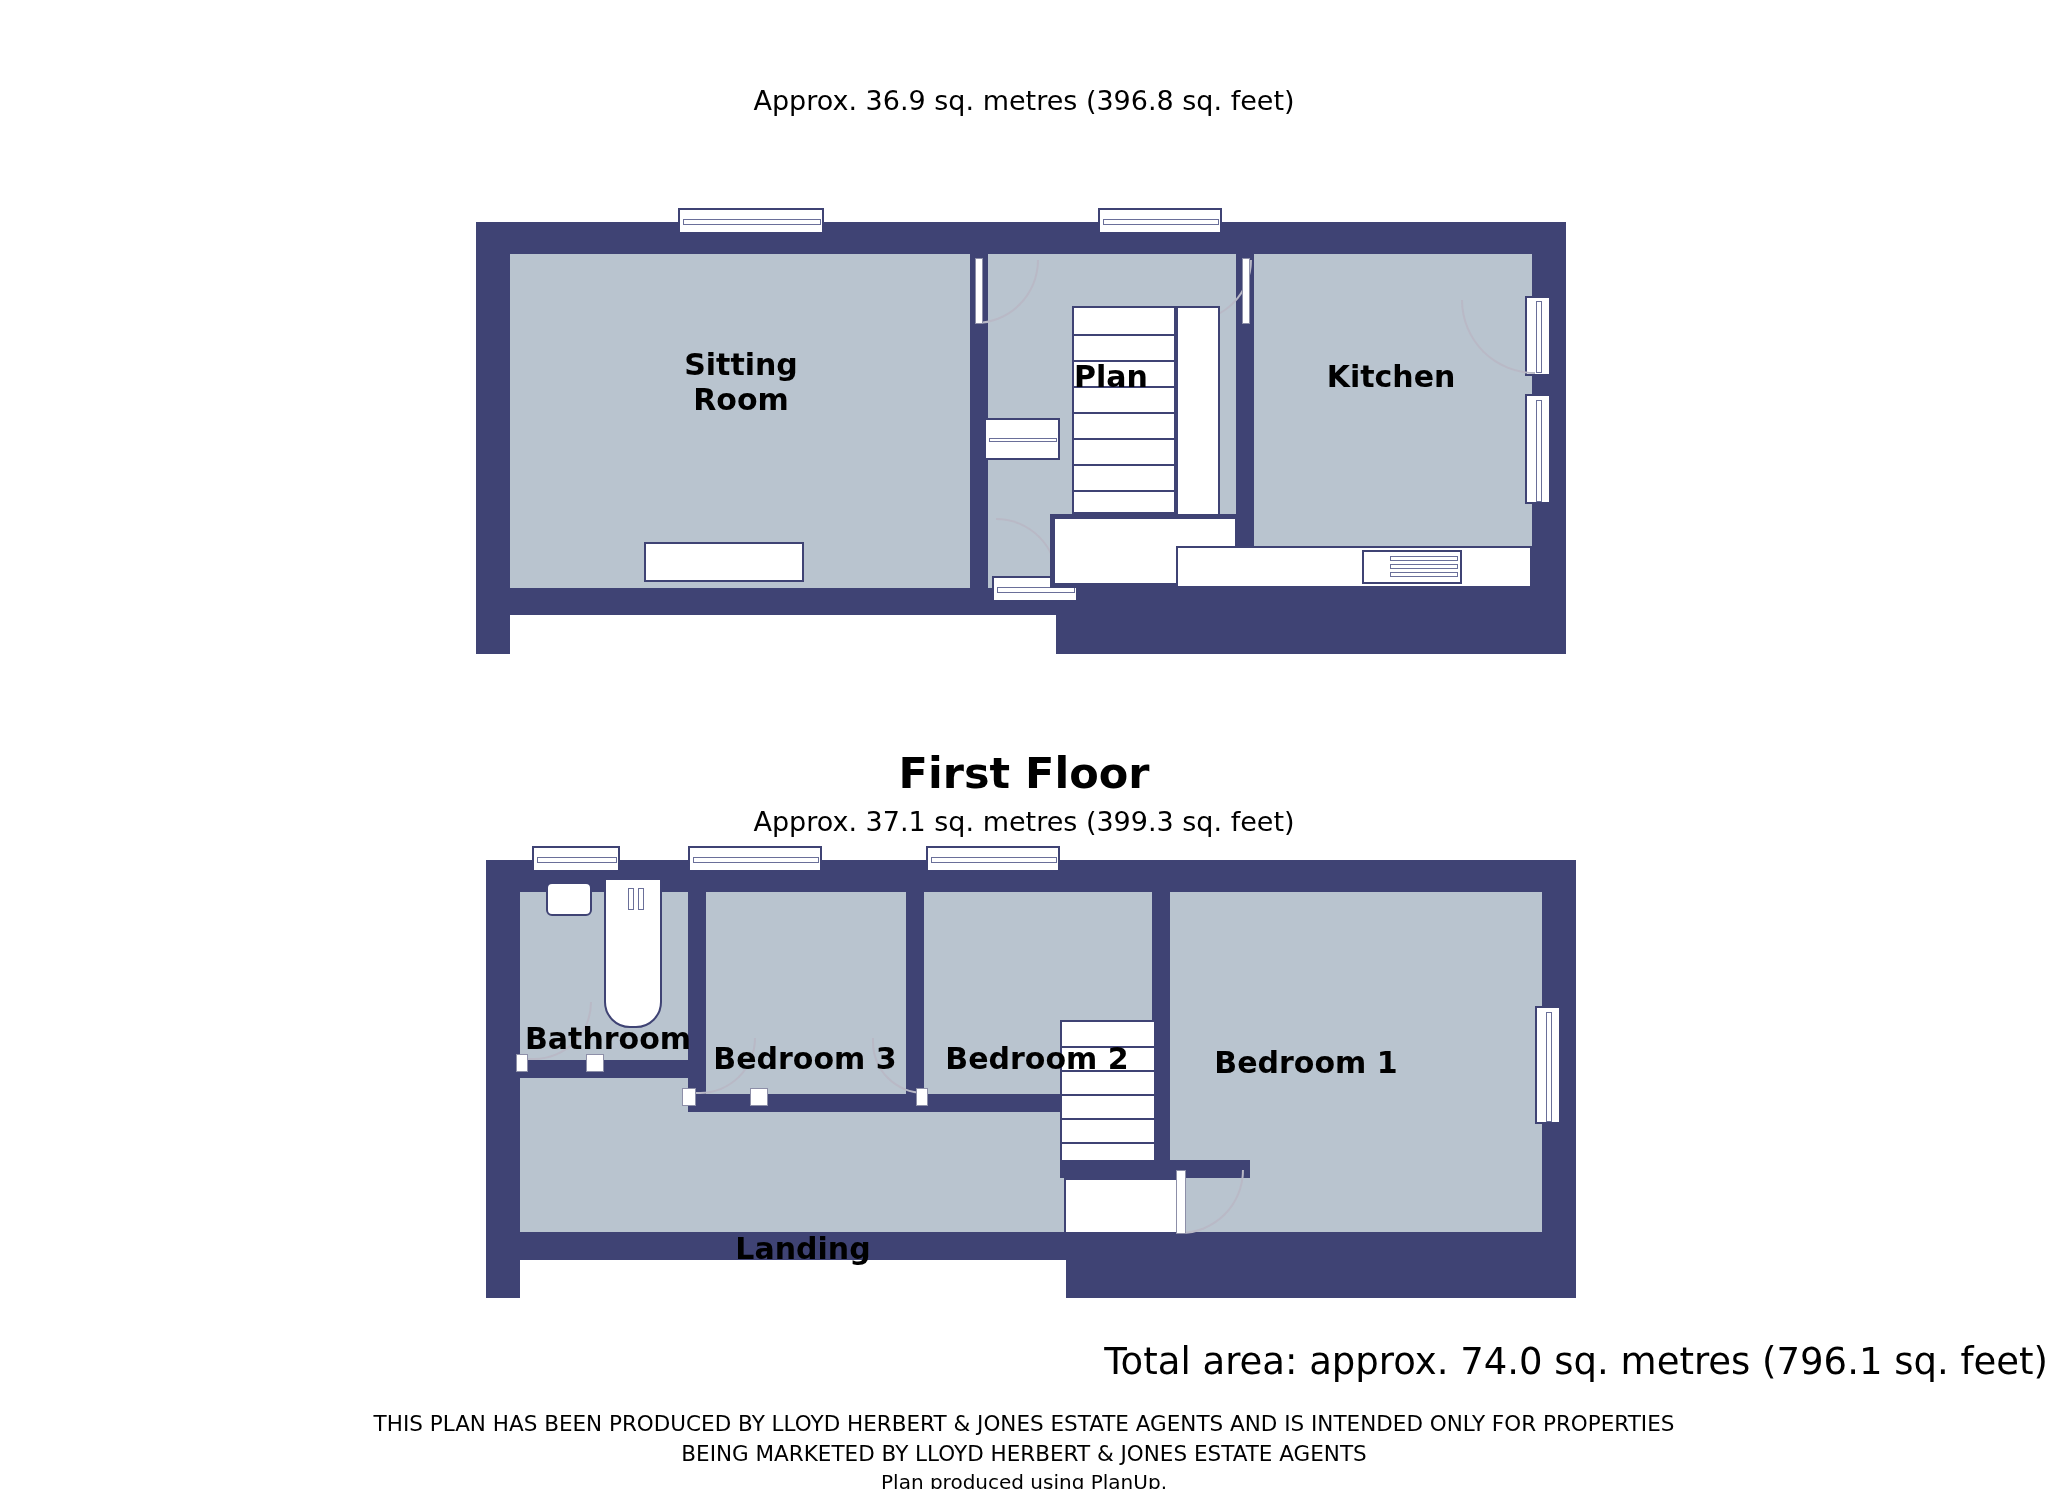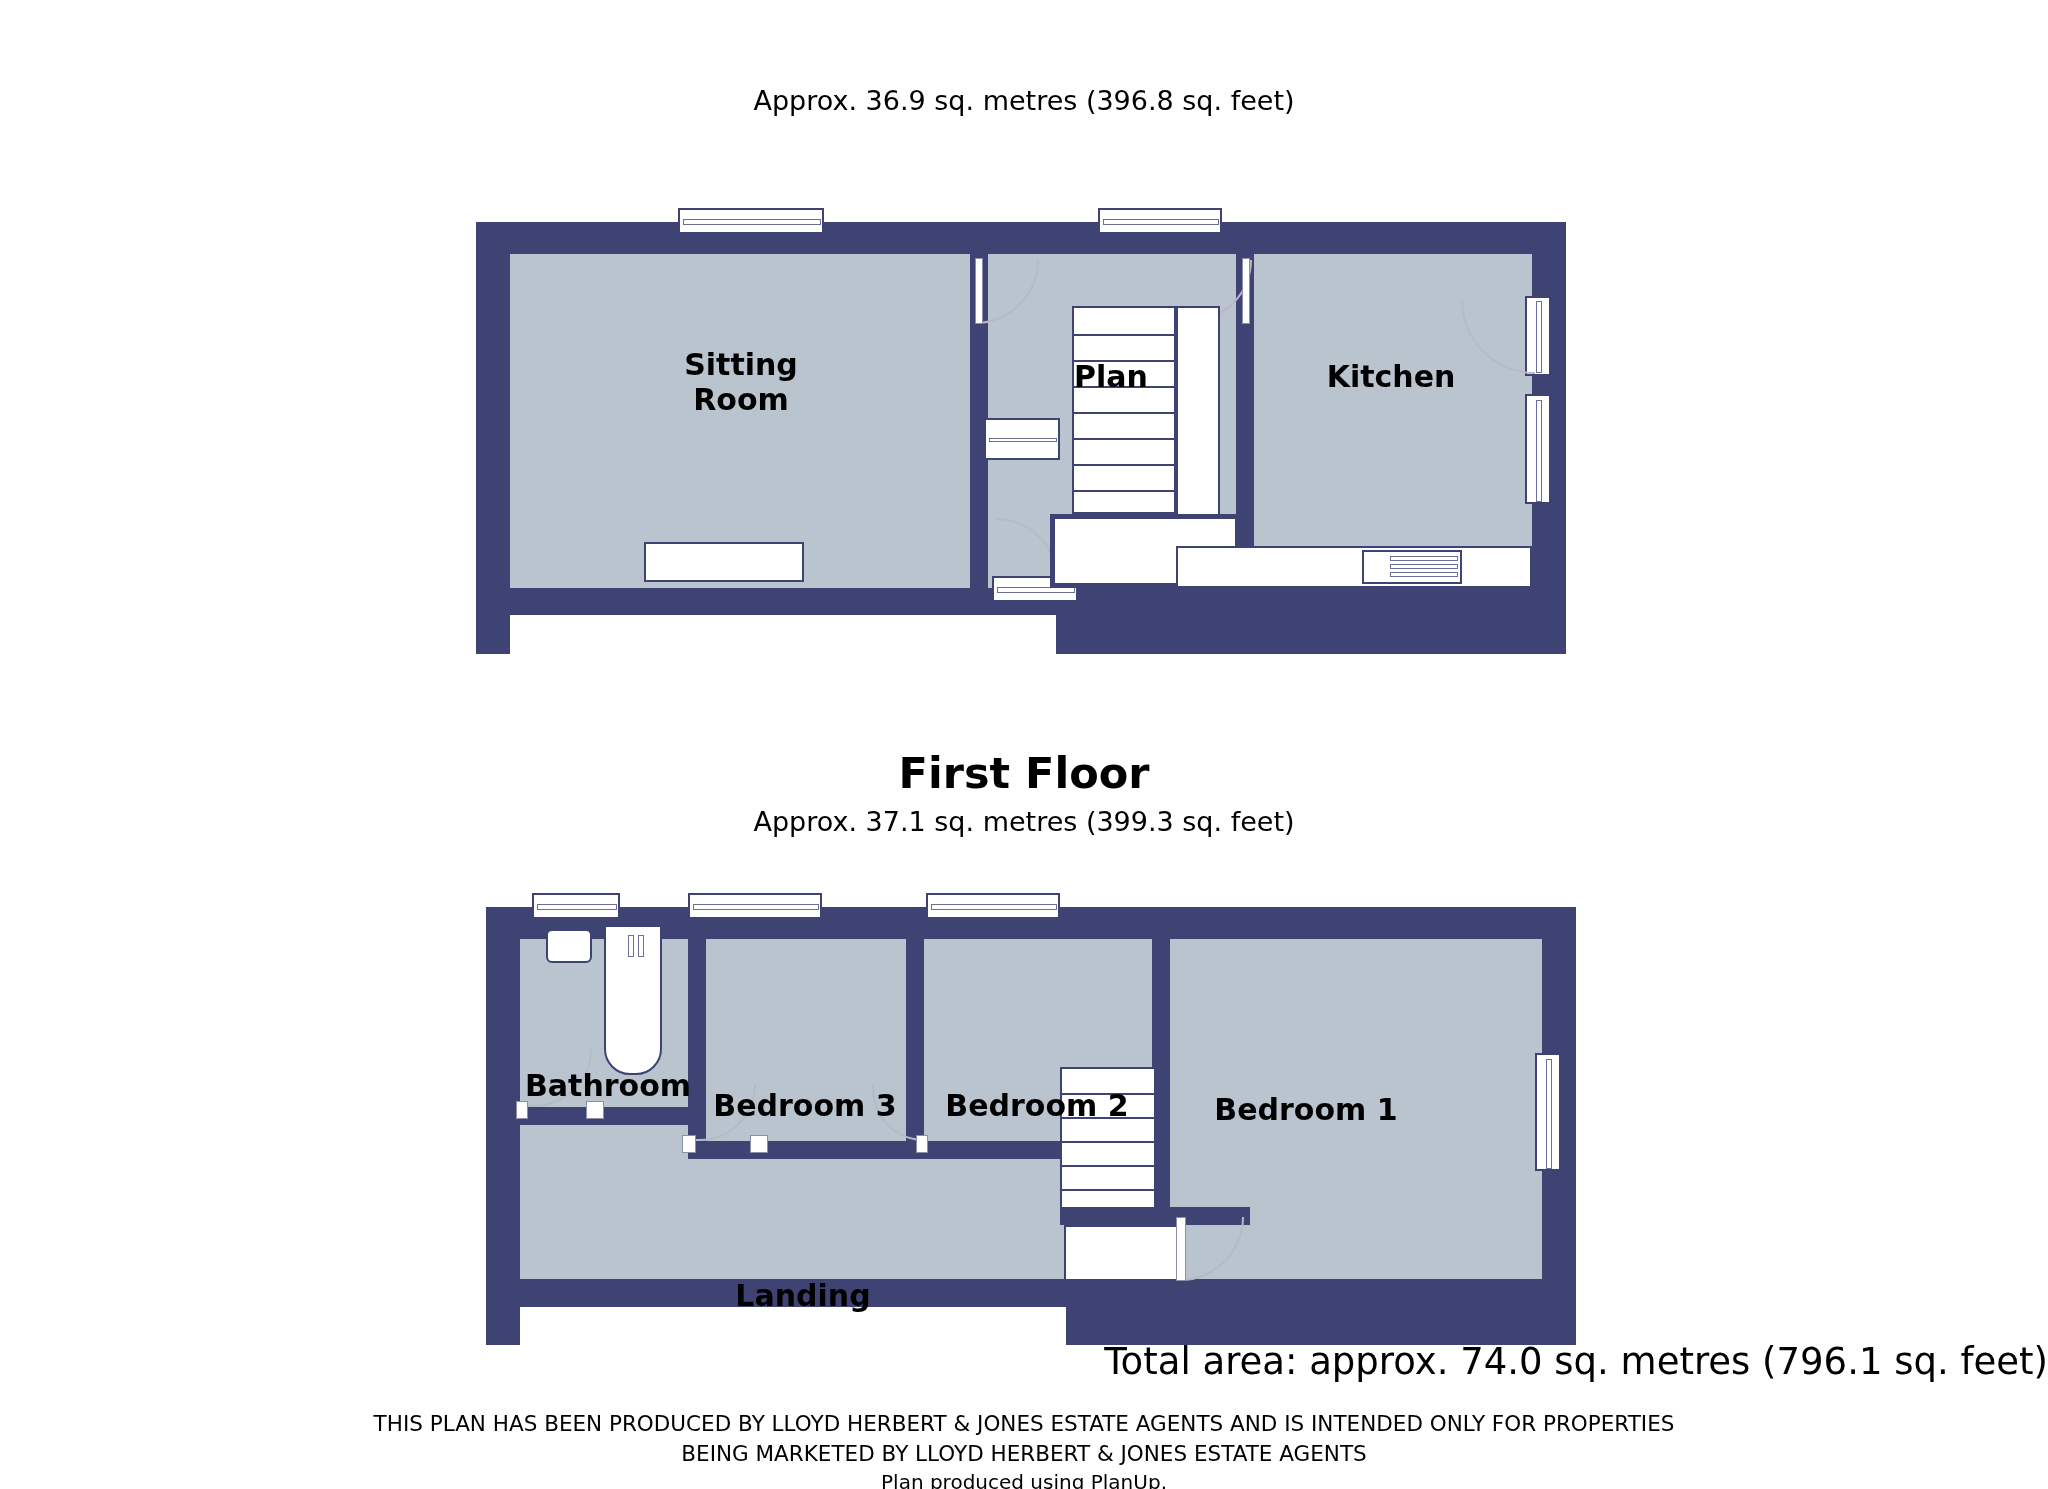--- a/index.html
+++ b/index.html
@@ -204,21 +204,21 @@
 Room</div>
     <div class="label" style="left:540px; top:138px; width:190px;">Plan</div>
     <div class="label" style="left:790px; top:138px; width:250px;">Kitchen</div>
   </div>
 
   <div class="block" style="top:750px;">
     <div class="floor-title">First Floor</div>
     <div class="floor-sub">Approx. 37.1 sq. metres (399.3 sq. feet)</div>
   </div>
 
-  <div class="plan" style="left:486px; top:907px; width:1090px; height:438px;">
+  <div class="plan" style="left:486px; top:860px; width:1090px; height:438px;">
 
     <div class="wall" style="left:0; top:0; width:1090px; height:32px;"></div>
     <div class="wall" style="left:0; top:0; width:34px; height:438px;"></div>
     <div class="wall" style="left:1056px; top:0; width:34px; height:400px;"></div>
     <div class="wall" style="left:0; top:372px; width:1090px; height:28px;"></div>
     <div class="wall" style="left:580px; top:372px; width:510px; height:66px;"></div>
 
     <div class="room" style="left:34px; top:32px; width:168px; height:168px;"></div>
     <div class="room" style="left:220px; top:32px; width:200px; height:220px;"></div>
     <div class="room" style="left:438px; top:32px; width:228px; height:220px;"></div>

